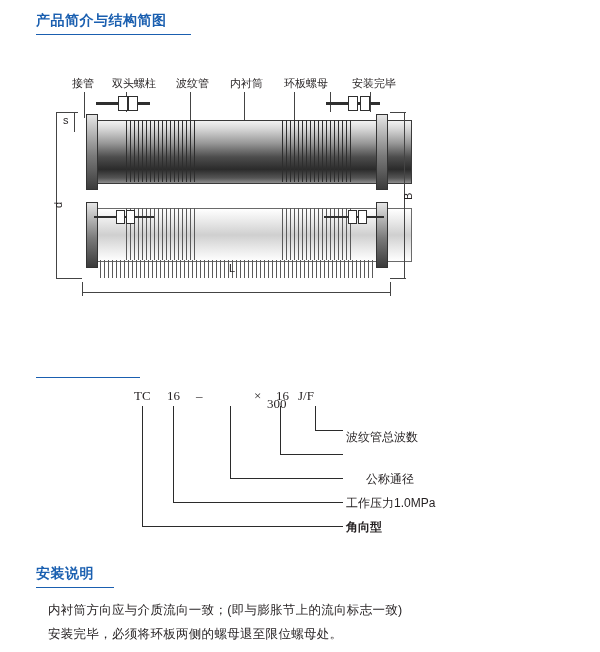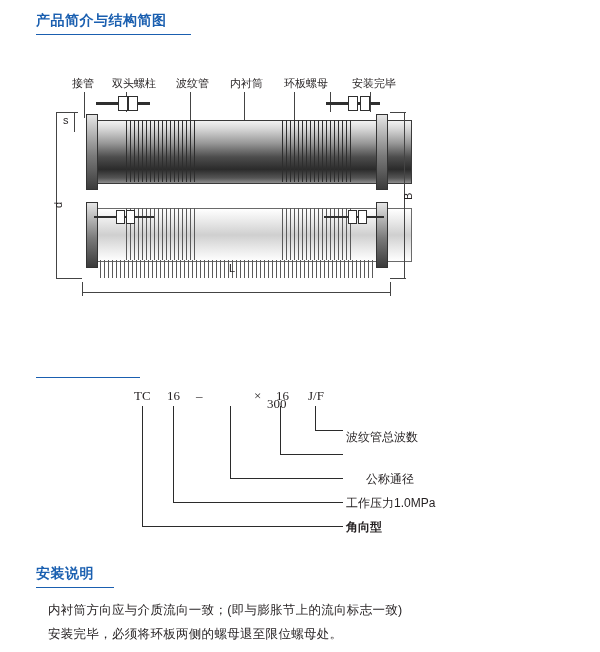--- a/index.html
+++ b/index.html
@@ -247,21 +247,21 @@
   <div class="underline" id="rule2"></div>
 
   <div class="code-area">
 
     <div class="code-token" style="left:104px; top:6px;">TC</div>
     <div class="code-token" style="left:137px; top:6px;">16</div>
     <div class="code-token" style="left:166px; top:6px;">–</div>
     <div class="code-token" style="left:189px; top:14px;margin-left:48px;">300</div>
     <div class="code-token" style="left:224px; top:6px;">×</div>
     <div class="code-token" style="left:246px; top:6px;">16</div>
-    <div class="code-token" style="left:278px; top:6px;">J/F</div>
+    <div class="code-token" style="left:268px; top:6px;">J/F</div>
 
     <div class="vline" style="left:285px; top:24px; height:24px;"></div>
     <div class="hline" style="left:285px; top:48px; width:28px;"></div>
 
     <div class="vline" style="left:250px; top:24px; height:48px;"></div>
     <div class="hline" style="left:250px; top:72px; width:63px;"></div>
     <div class="code-desc" style="left:316px; top:47px;">波纹管总波数</div>
 
     <div class="vline" style="left:200px; top:24px; height:72px;"></div>
     <div class="hline" style="left:200px; top:96px; width:113px;"></div>

